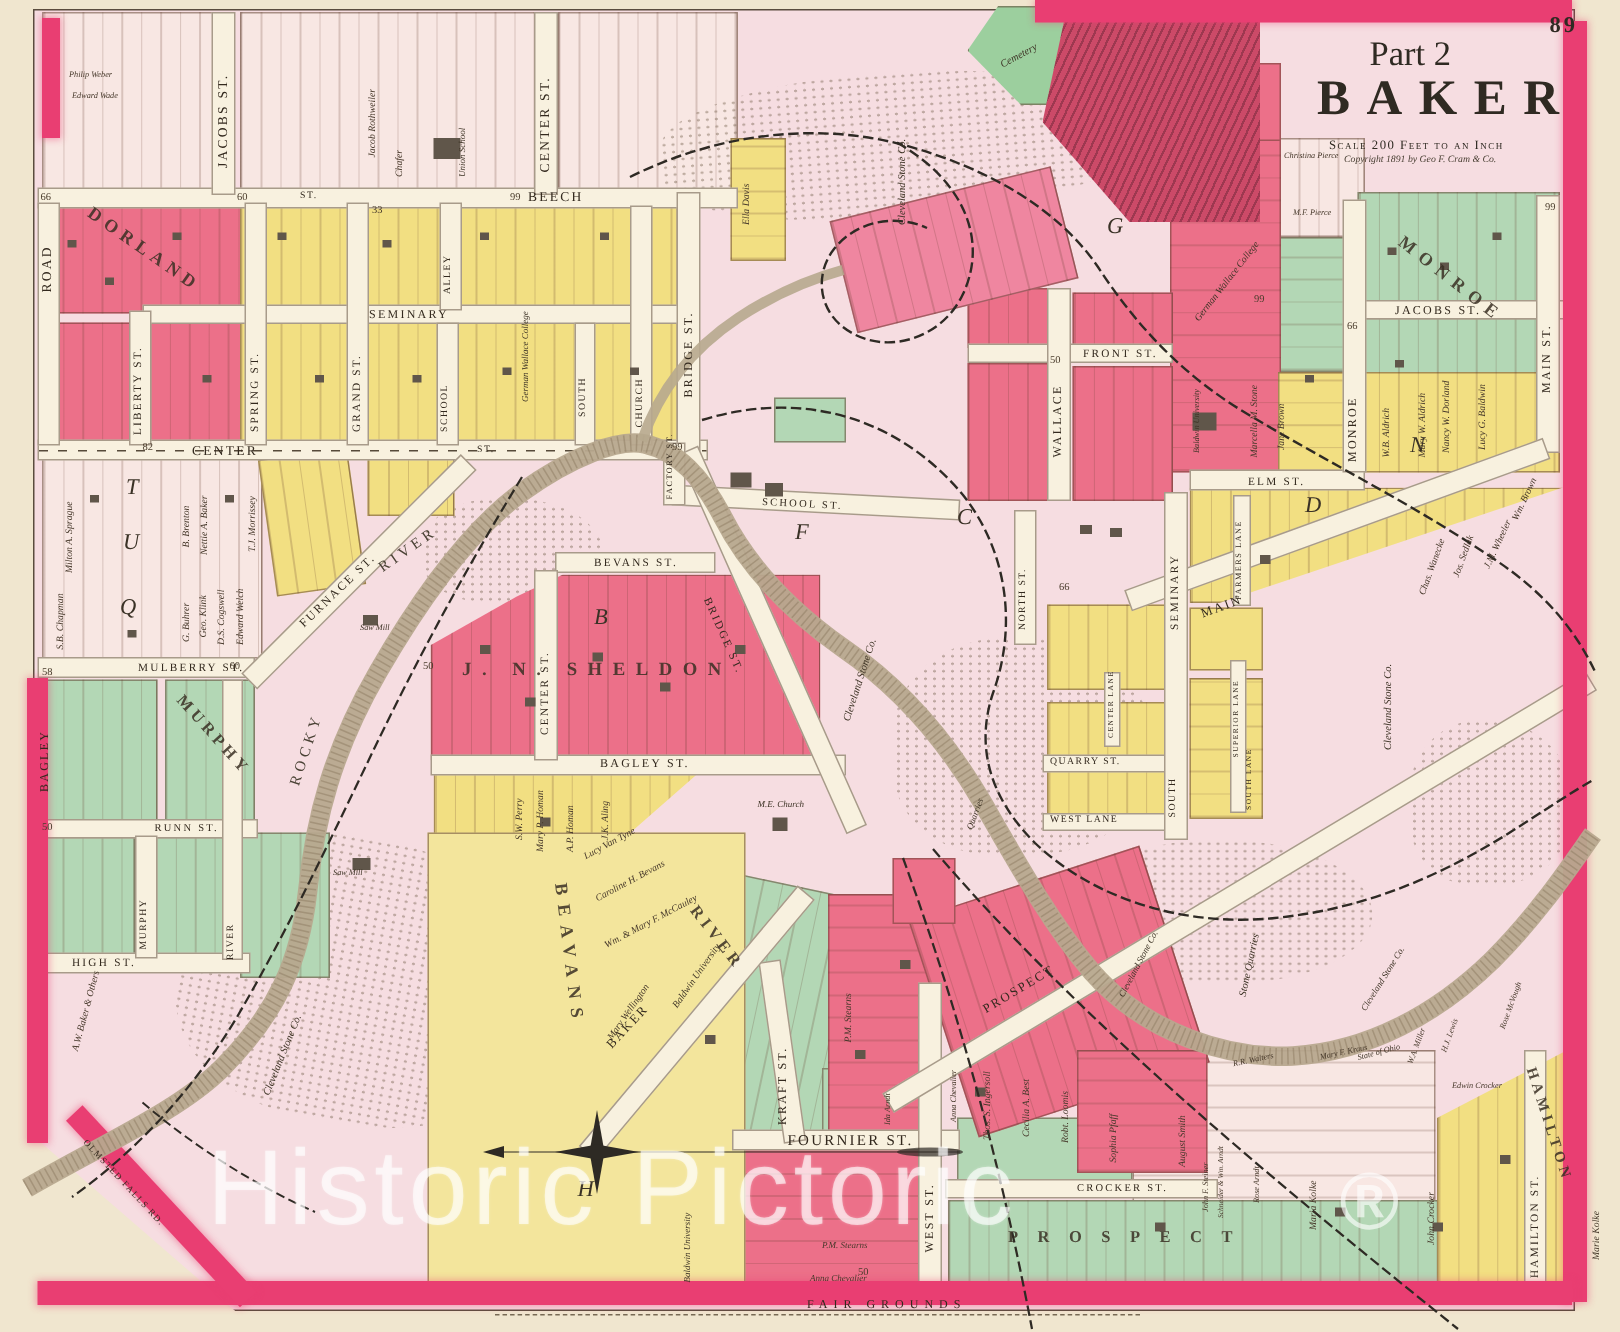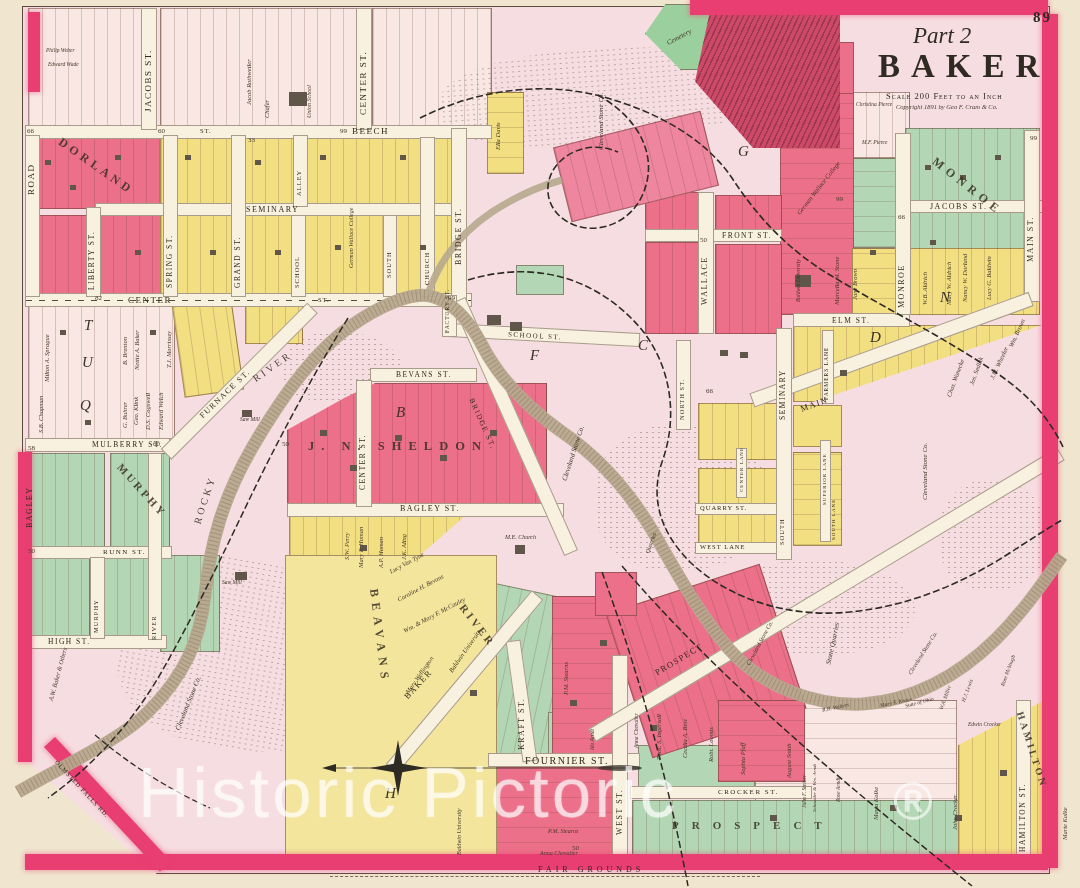--- a/index.html
+++ b/index.html
@@ -26,21 +26,21 @@
   .ow{font-size:6.5px;font-style:italic;color:#46382a}
   .ft{font-size:7px;font-style:italic;color:#3e3426}
   .sb{font-size:12px;font-weight:bold;color:#3a3024;opacity:.85}
   .bl{font-size:15px;font-style:italic;color:#3a3226}
   .nm{font-size:7px;color:#4a3c2c}
   .vert{transform-origin:0 0;transform:rotate(-90deg)}
   svg.ovl{position:absolute;left:0;top:0;z-index:30;pointer-events:none}
   #wm{position:absolute;left:138px;top:752px;font-family:"Liberation Sans",sans-serif;font-weight:400;font-size:71px;letter-spacing:3px;color:rgba(255,255,255,.62);z-index:60;text-shadow:0 0 2px rgba(255,255,255,.3)}
   #wmr{position:absolute;left:893px;top:770px;font-family:"Liberation Sans",sans-serif;font-weight:700;font-size:54px;color:rgba(255,255,255,.62);z-index:60}
   #ttl{position:absolute;left:878px;top:50px;font-size:33px;letter-spacing:11px;font-weight:700;color:#2f2a22;z-index:45}
-  #prt{position:absolute;left:913px;top:24px;font-size:23px;font-style:italic;color:#2f2a22;z-index:45}
+  #prt{position:absolute;left:913px;top:24px;font-size:23px;color:#2f2a22;z-index:45}
   #pg{position:absolute;left:1033px;top:10px;font-size:15px;font-weight:700;letter-spacing:2px;color:#2f2a22;z-index:45}
   #scl{position:absolute;left:886px;top:92px;font-size:8.5px;letter-spacing:1px;color:#2f2a22;z-index:45;font-variant:small-caps}
   #cpy{position:absolute;left:896px;top:104px;font-size:6.5px;font-style:italic;color:#4a4034;z-index:45}
   .dash{position:absolute;border-top:1px dashed #776a55;z-index:5}
 </style>
 </head>
 <body>
 
 <div id="stage">
   <div id="mapbg"></div>

